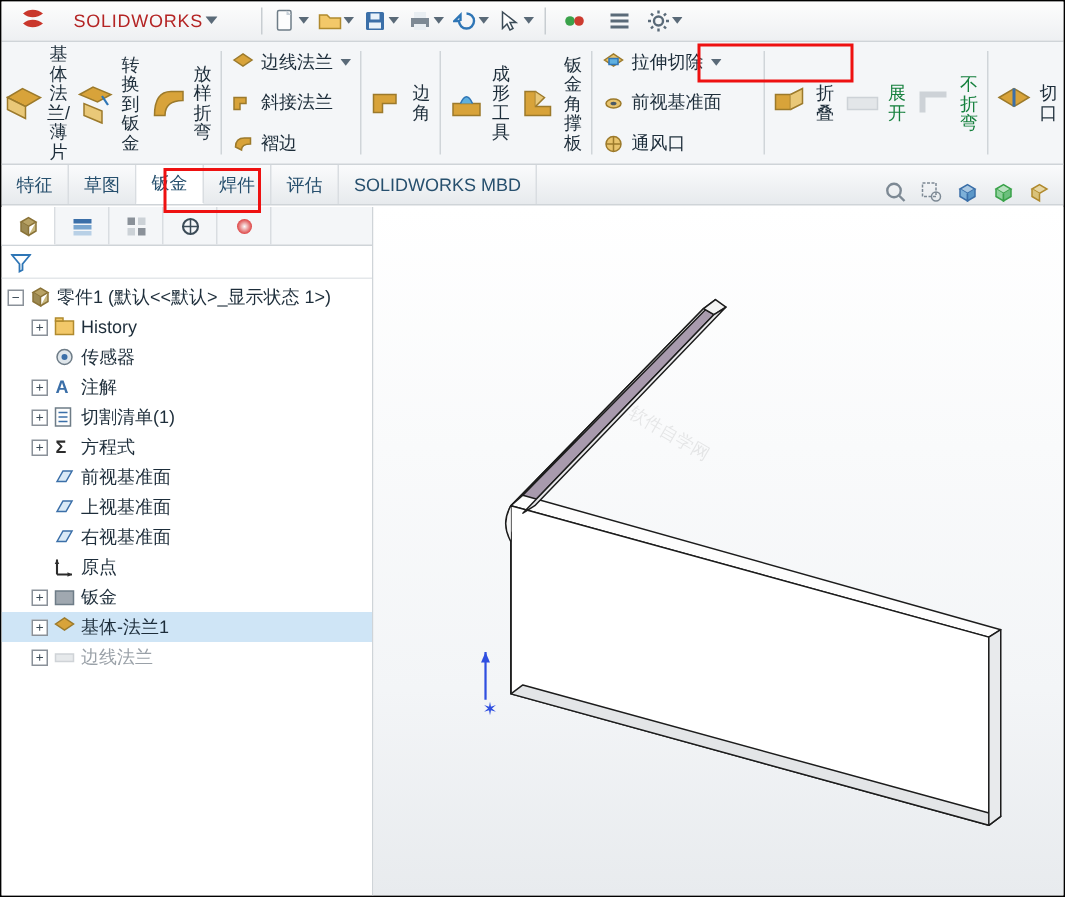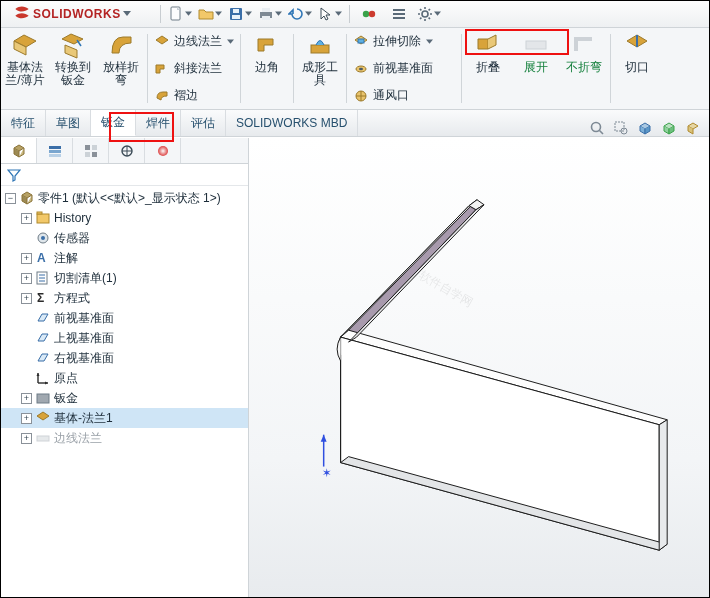--- a/index.html
+++ b/index.html
@@ -2,32 +2,32 @@
 <html><head>
 <meta charset="utf-8">
 <style>
 * { margin: 0; padding: 0; box-sizing: border-box; font-family: "Microsoft YaHei", "SimSun", sans-serif; font-size: 12px; }
 body { width: 710px; height: 598px; background: #fff; border: 1px solid #000; position: relative; overflow: hidden; }
 
 
 .menubar { height: 27px; background: linear-gradient(#fdfdfd,#eef0f2); border-bottom: 1px solid #cfd4d8; display: flex; align-items: center; padding: 0 4px; }
 .logo { display: flex; align-items: center; padding: 0 6px; height: 22px; }
 .logo-icon { width: 22px; height: 22px; display: flex; align-items: center; justify-content: center; }
-.logo-text { font-weight: bold; letter-spacing: 0.5px; color: #b42424; margin-left: 0; font-size: 12px; }
+.logo-text { font-weight: normal; letter-spacing: 0.5px; color: #b42424; margin-left: 16px; font-size: 12px; }
 .logo-text .solid { color:#b42424; }
 .logo-text .works { color:#b42424; }
 .menubar .dd { width:8px; height:8px; margin-left:2px; }
 .qat { display: flex; align-items: center; gap: 2px; margin-left: 20px; }
 .qat-btn { width: 28px; height: 22px; display: flex; align-items: center; justify-content: center; border-radius: 2px; }
 .qat-sep { width:1px; height:18px; background:#c8cdd1; margin:0 3px; }
 .chev { width:7px; height:6px; margin-left:1px; }
 
 
 .ribbon { height: 82px; border-bottom: 1px solid #cfd4d8; background: #f4f6f8; display: flex; }
-.big-btn { display: flex; flex-direction: column; align-items: center; justify-content: flex-start; width: 48px; padding: 2px 1px; border-radius: 2px; }
+.big-btn { display: flex; flex-direction: row; align-items: center; justify-content: flex-start; width: 48px; padding: 2px 1px; border-radius: 2px; }
 .big-btn .bicon { width: 30px; height: 30px; display:flex; align-items:center; justify-content:center; }
 .big-btn .blabel { text-align: center; line-height: 13px; color: #1d2d3a; margin-top: 1px; }
 .big-btn.disabled .blabel { color: #15803d; }
 .row-btns { display: flex; flex-direction: column; justify-content: space-around; }
 .small-btn { height: 24px; display: flex; align-items: center; padding: 0 4px; gap: 4px; border-radius:2px; color:#1d2d3a; }
 .small-btn .sicon { width:16px; height:16px; display:flex; align-items:center; justify-content:center; }
 .vsep { width:1px; background:#d0d5d9; margin: 6px 2px; }
 .grp { display:flex; }
 
 
@@ -246,20 +246,29 @@
   <div class="vsep"></div>
   <div class="grp">
     <div class="big-btn">
       <span class="bicon">
           <svg width="28" height="28" viewBox="0 0 28 28">
             <rect x="5" y="14" width="18" height="8" class="ic-gold" stroke="#9c7a2b"></rect>
             <path d="M10 14 Q14 5 18 14" fill="#5fb0e0" stroke="#2f76b6"></path>
           </svg>
         </span>
       <span class="blabel">成形工<br>具</span>
+    </div>
+    <div class="big-btn">
+      <span class="bicon">
+          <svg width="28" height="28" viewBox="0 0 28 28">
+            <path d="M5 22 L5 6 L12 6 L12 16 L22 16 L22 22 Z" class="ic-gold" stroke="#9c7a2b"></path>
+            <path d="M12 16 L18 10 L12 6" fill="#e9c878" stroke="#9c7a2b"></path>
+          </svg>
+        </span>
+      <span class="blabel">钣金角<br>撑板</span>
     </div>
   </div>
   <div class="vsep"></div>
   <div class="row-btns" style="width:110px">
     <div class="small-btn">
         <span class="sicon">
           <svg width="16" height="16" viewBox="0 0 16 16">
             <path d="M2 6 L8 2 L14 6 L8 10 Z" fill="#e8c36c" stroke="#9c7a2b"></path>
             <rect x="5" y="5" width="6" height="4" fill="#5fb0e0" stroke="#2f76b6"></rect>
           </svg>

